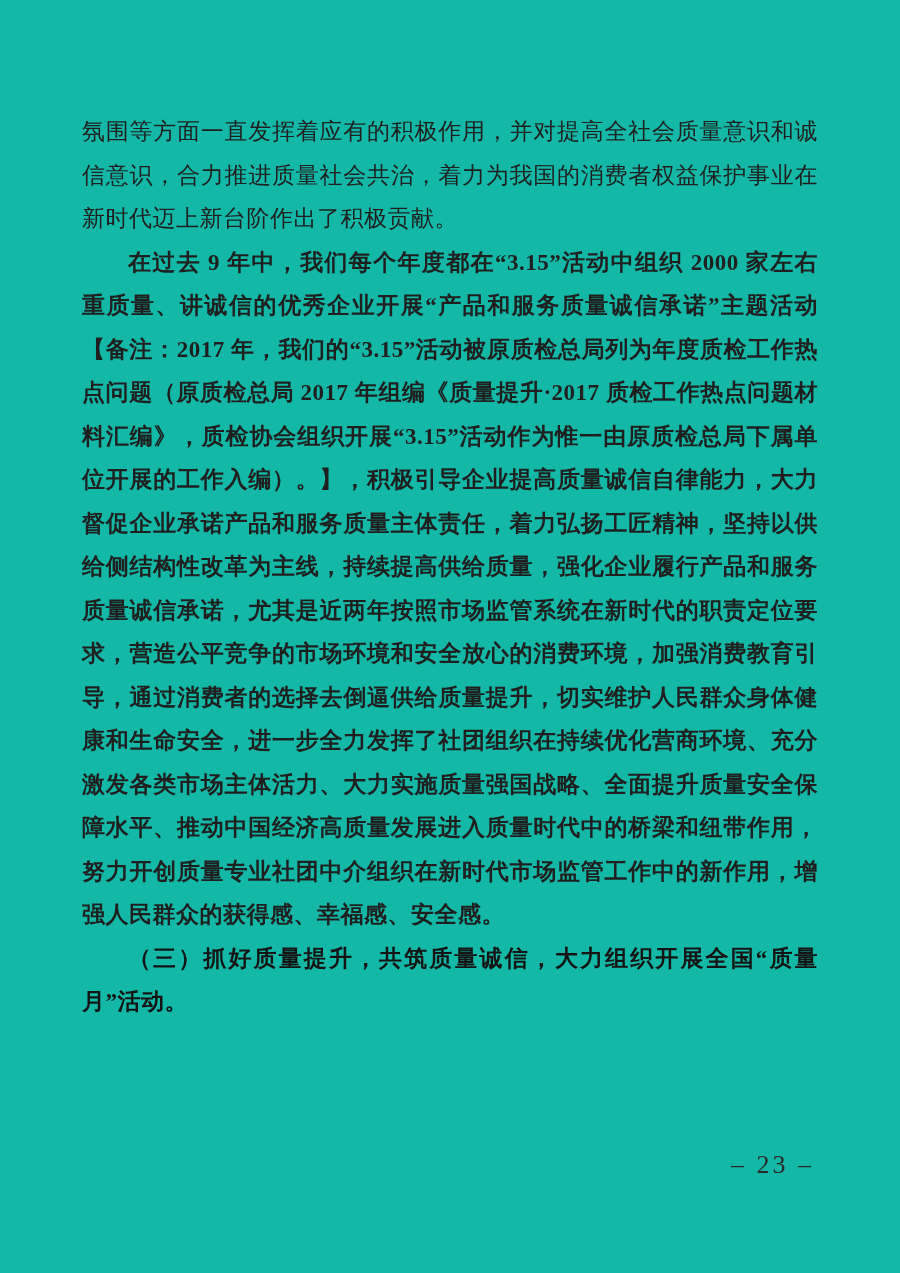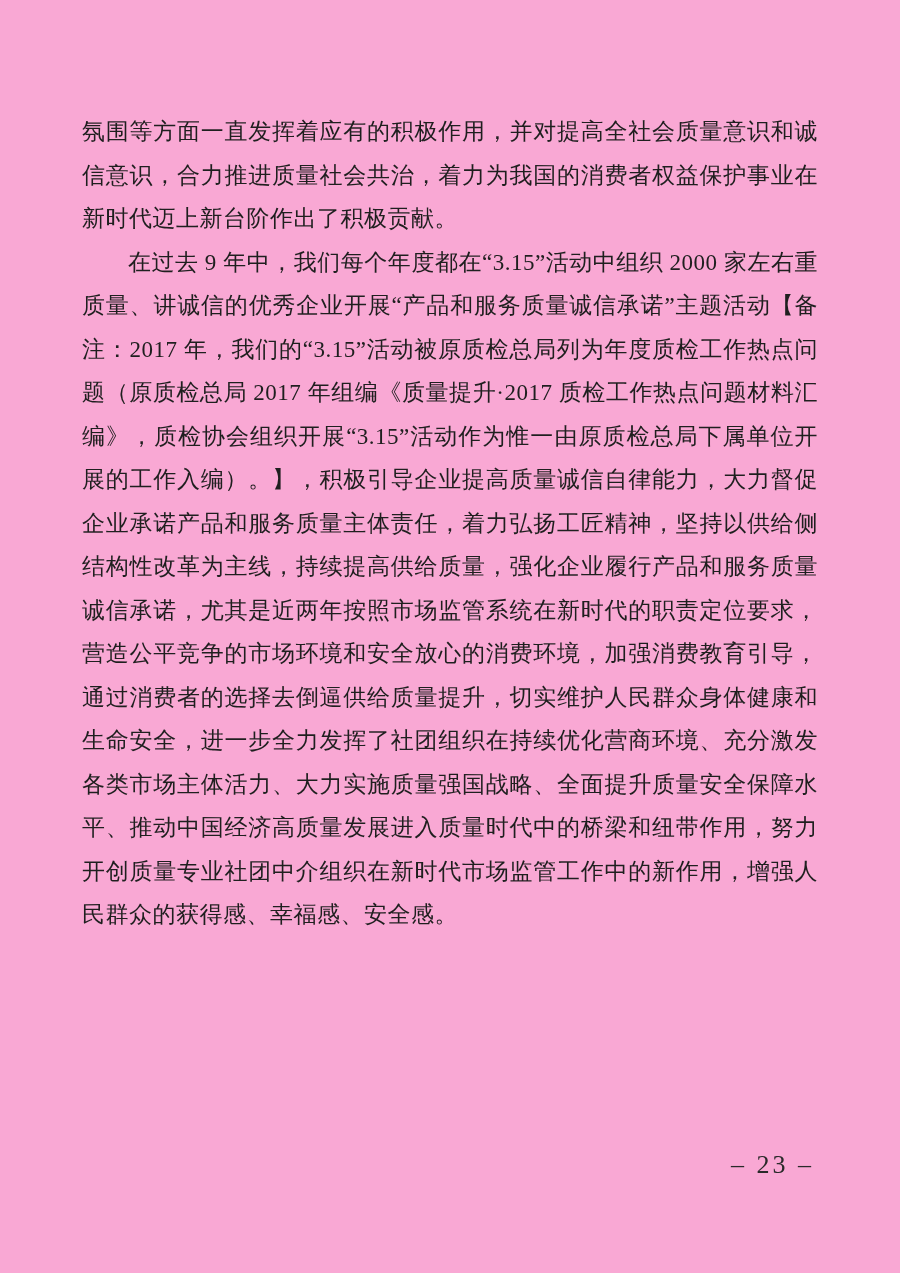--- a/index.html
+++ b/index.html
@@ -7,21 +7,21 @@
   html, body {
     width: 900px;
     background: #f2f2f2;
     font-family: "Liberation Serif", "DejaVu Serif", serif;
   }
 
   .page {
     position: relative;
     width: 900px;
     height: 1273px;
-    background: #f9a8d4;
+    background: #14b8a6;
     overflow: hidden;
     color: #1f1f1f;
   }
 
   .content {
     position: absolute;
     left: 82px;
     top: 110px;
     width: 736px;
   }
@@ -29,21 +29,21 @@
   .para {
     font-size: 23px;
     line-height: 43.5px;
     text-align: justify;
     text-justify: inter-ideograph;
     word-break: break-all;
     letter-spacing: 0.5px;
     color: #1f1f1f;
   }
 
-  .para--indent { text-indent: 2em; }
+  .para--indent { text-indent: 2em; font-weight: bold; }
 
   .para--heading { font-weight: bold; color: #141414; }
 
   .page-number {
     position: absolute;
     top: 1150px;
     right: 86px;
     font-size: 26px;
     letter-spacing: 3px;
     color: #2a2a2a;
@@ -53,18 +53,19 @@
 </head>
 <body>
 
 <div class="page">
 
   <div class="content">
     <p class="para">氛围等方面一直发挥着应有的积极作用，并对提高全社会质量意识和诚信意识，合力推进质量社会共治，着力为我国的消费者权益保护事业在新时代迈上新台阶作出了积极贡献。</p>
 
     <p class="para para--indent">在过去 9 年中，我们每个年度都在“3.15”活动中组织 2000 家左右重质量、讲诚信的优秀企业开展“产品和服务质量诚信承诺”主题活动【备注：2017 年，我们的“3.15”活动被原质检总局列为年度质检工作热点问题（原质检总局 2017 年组编《质量提升·2017 质检工作热点问题材料汇编》，质检协会组织开展“3.15”活动作为惟一由原质检总局下属单位开展的工作入编）。】，积极引导企业提高质量诚信自律能力，大力督促企业承诺产品和服务质量主体责任，着力弘扬工匠精神，坚持以供给侧结构性改革为主线，持续提高供给质量，强化企业履行产品和服务质量诚信承诺，尤其是近两年按照市场监管系统在新时代的职责定位要求，营造公平竞争的市场环境和安全放心的消费环境，加强消费教育引导，通过消费者的选择去倒逼供给质量提升，切实维护人民群众身体健康和生命安全，进一步全力发挥了社团组织在持续优化营商环境、充分激发各类市场主体活力、大力实施质量强国战略、全面提升质量安全保障水平、推动中国经济高质量发展进入质量时代中的桥梁和纽带作用，努力开创质量专业社团中介组织在新时代市场监管工作中的新作用，增强人民群众的获得感、幸福感、安全感。</p>
 
+    <p class="para para--indent para--heading">（三）抓好质量提升，共筑质量诚信，大力组织开展全国“质量月”活动。</p>
 
   </div>
 
   <div class="page-number">– 23 –</div>
 
 </div>
 
 </body></html>

